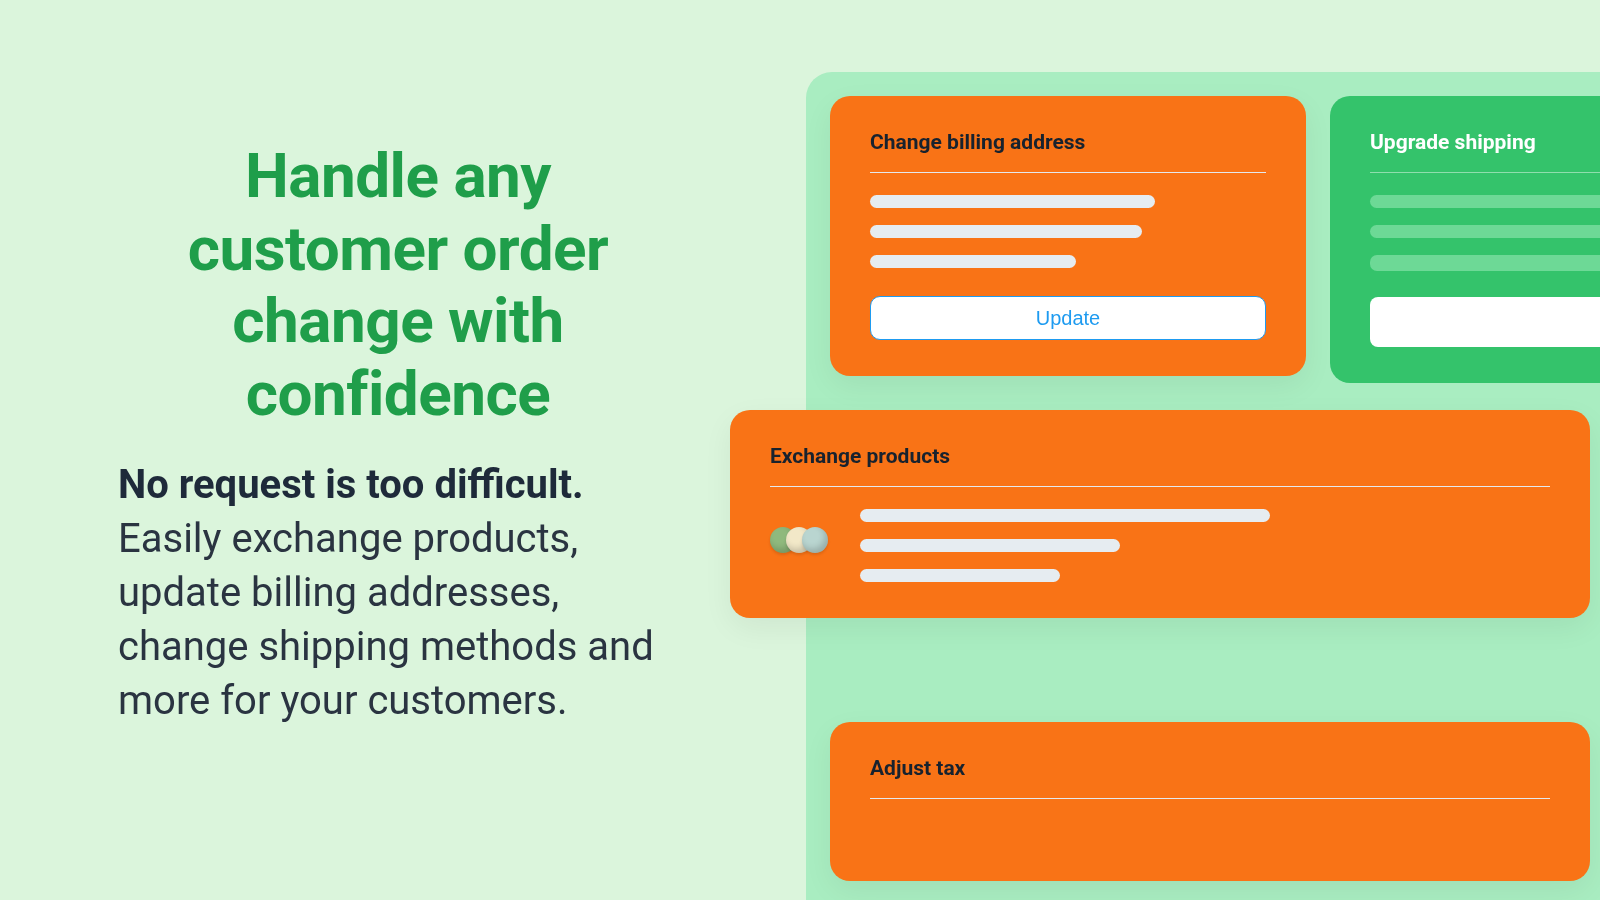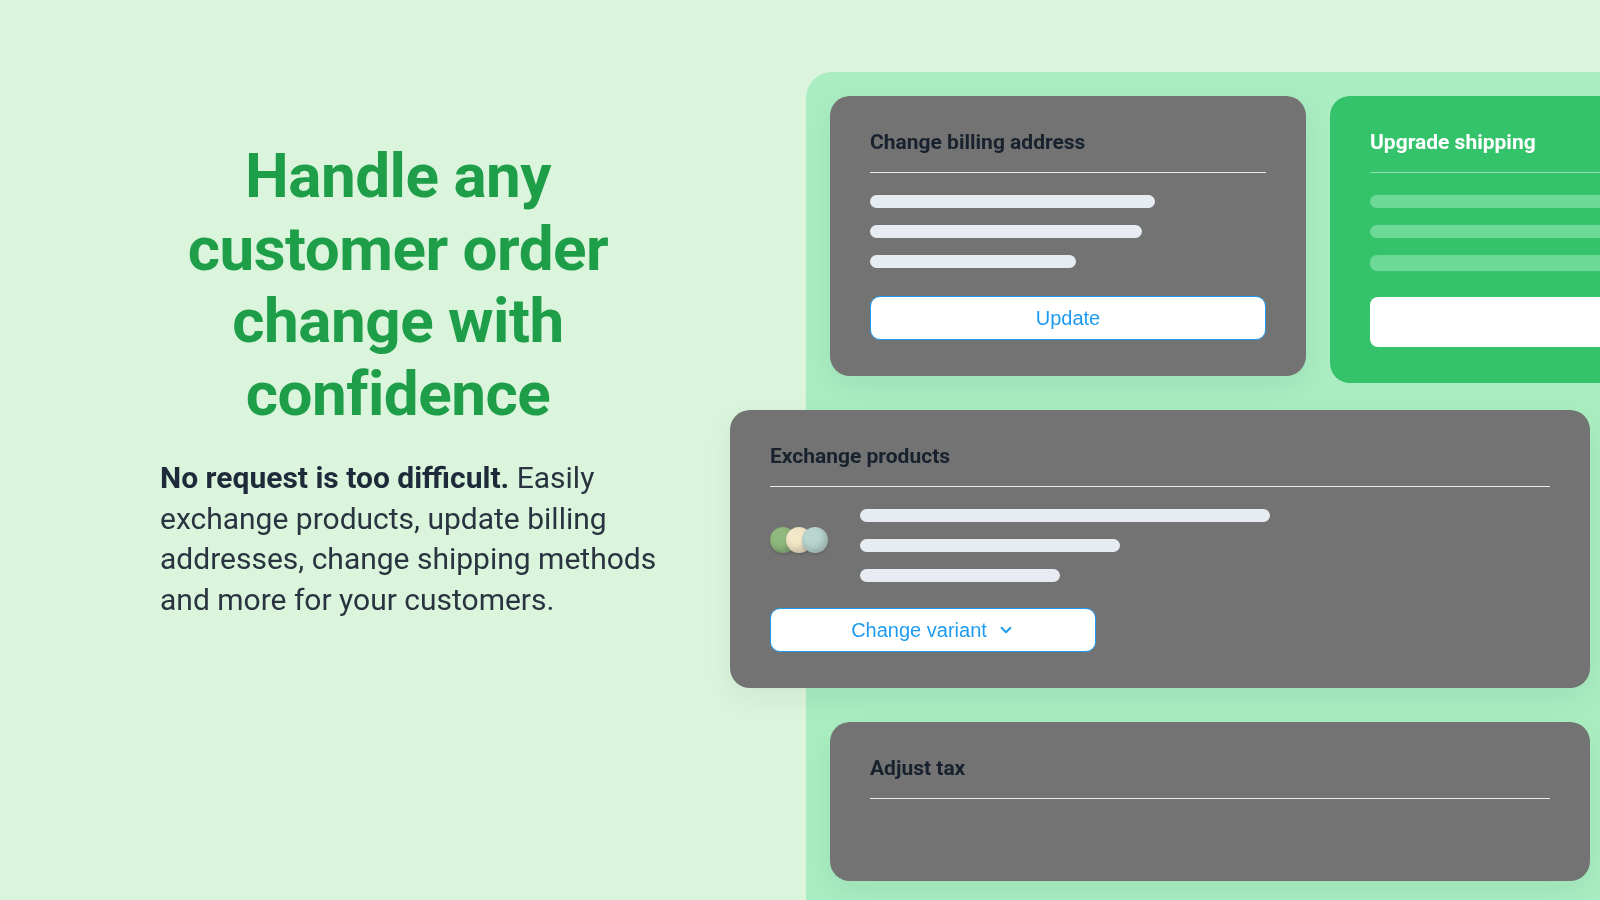--- a/index.html
+++ b/index.html
@@ -20,45 +20,44 @@
   .headline {
     font-size: 62px;
     font-weight: 700;
     line-height: 1.17;
     color: #1f9e4a;
     letter-spacing: -0.5px;
     margin-bottom: 28px;
     text-align: center;
   }
   .subcopy {
-    font-size: 30px;
+    font-size: 40px;
     line-height: 1.35;
     color: #2a3441;
     font-weight: 400;
-    margin-left: 42px;
   }
   .subcopy .lead {
     font-weight: 700;
     color: #1e2a3a;
   }
 
   
   .mock-stage {
     position: absolute;
     left: 806px;
     top: 72px;
     width: 900px;   
     height: 900px;  
     background: #a9edc1;
     border-radius: 26px;
   }
 
   .card {
     position: absolute;
-    background: #737373;
+    background: #f97316;
     border-radius: 20px;
     box-shadow: 0 10px 30px rgba(0,0,0,0.06);
     padding: 34px 40px 36px;
   }
   .card-title {
     font-size: 21px;
     font-weight: 700;
     color: #18222e;
     padding-bottom: 18px;
     border-bottom: 1px solid #e5e9ee;
@@ -204,25 +203,19 @@
         <div class="ball b1"></div>
         <div class="ball b2"></div>
         <div class="ball b3"></div>
       </div>
       <div class="exchange-sk">
         <div class="sk"></div>
         <div class="sk"></div>
         <div class="sk"></div>
       </div>
     </div>
-    <button class="btn">
-      <span>Change variant</span>
-      <svg width="18" height="18" viewBox="0 0 24 24" fill="none" stroke-width="2.5" stroke-linecap="round" stroke-linejoin="round">
-          <polyline points="6 9 12 15 18 9"></polyline>
-        </svg>
-    </button>
   </div>
 
   <div class="card card-tax">
     <div class="card-title">Adjust tax</div>
   </div>
 
 </div>
 
 </body></html>

